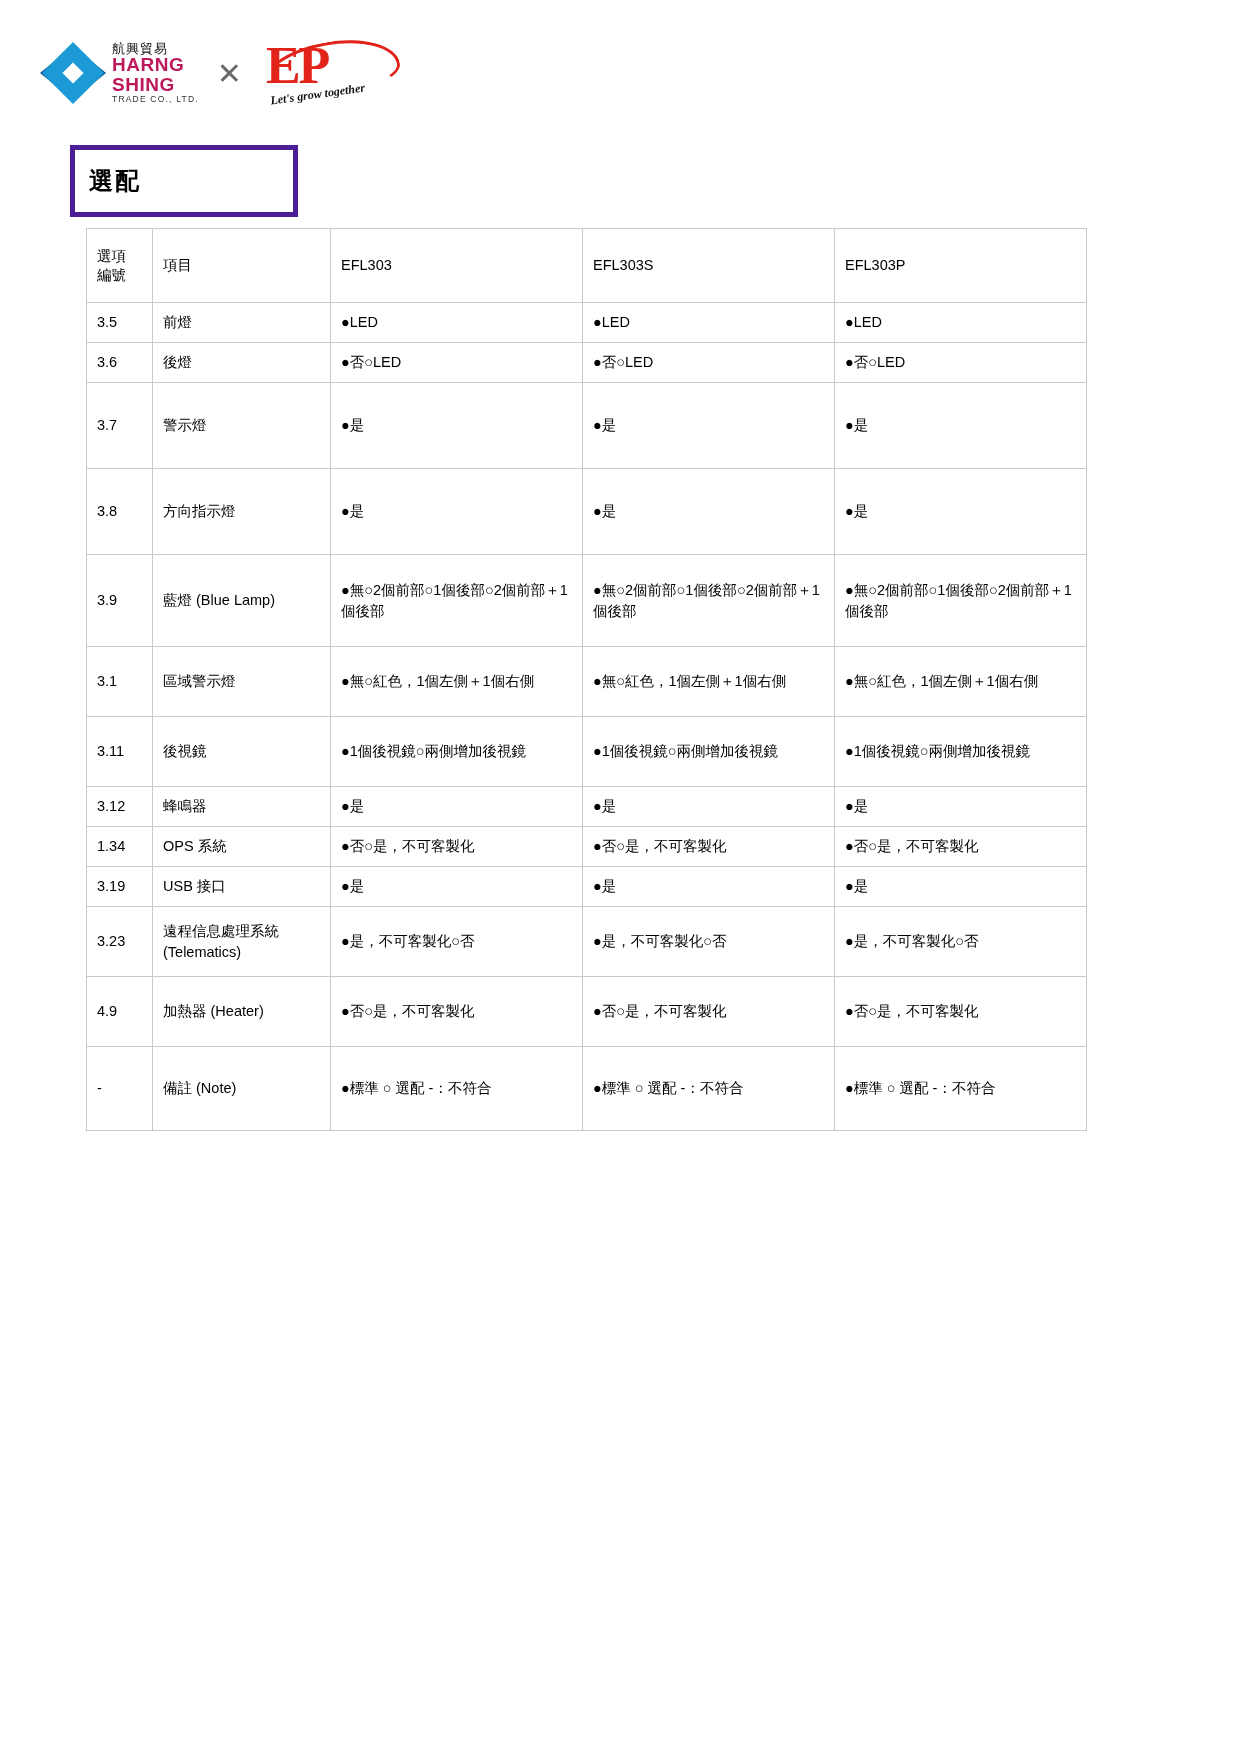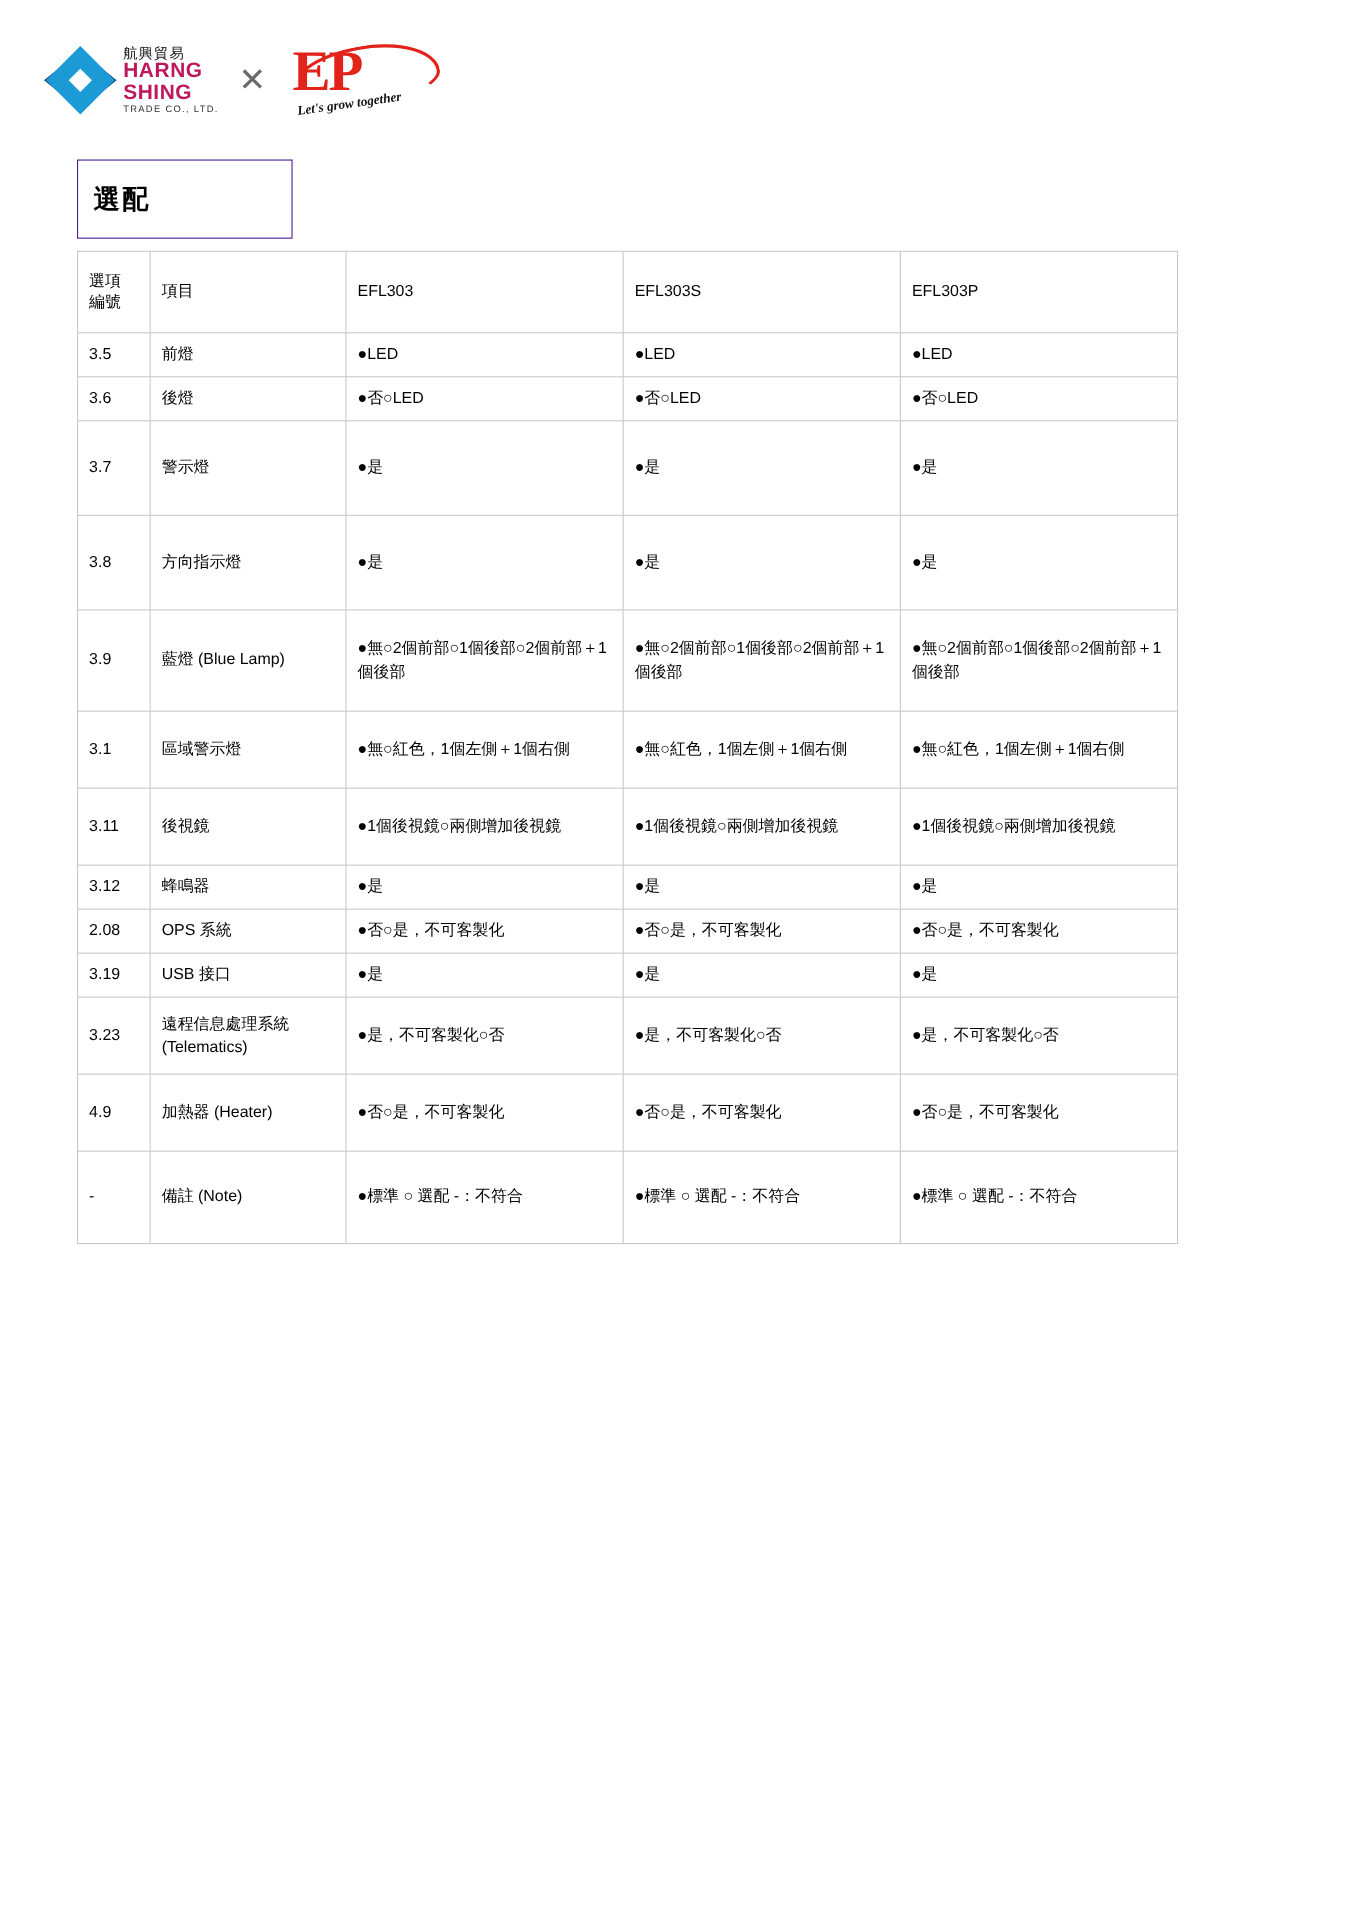--- a/index.html
+++ b/index.html
@@ -134,38 +134,38 @@
     border-left-color: transparent;
     border-bottom-color: transparent;
     transform: rotate(-10deg);
   }
 
   
   .title-box {
     position: absolute;
     top: 145px;
     left: 70px;
-    width: 196px;
+    width: 228px;
     height: 72px;
-    border: 1px solid #4c1d95;
+    border: 5px solid #4c1d95;
     display: flex;
     align-items: center;
     padding-left: 14px;
   }
   .title-box .title-text {
     font-size: 24px;
     font-weight: bold;
     letter-spacing: 2px;
   }
 
   
   .spec-table {
     position: absolute;
     top: 228px;
-    left: 70px;
+    left: 86px;
     width: 1000px;
     border-collapse: collapse;
     table-layout: fixed;
   }
   .spec-table td, .spec-table th {
     border: 1px solid #c9c9c9;
     vertical-align: middle;
     padding: 9px 10px;
     font-size: 14.5px;
     line-height: 1.45;
@@ -291,21 +291,21 @@
           <td>●1個後視鏡○兩側增加後視鏡</td>
         </tr>
         <tr class="">
           <td>3.12</td>
           <td>蜂鳴器</td>
           <td>●是</td>
           <td>●是</td>
           <td>●是</td>
         </tr>
         <tr class="">
-          <td>2.08</td>
+          <td>1.34</td>
           <td>OPS 系統</td>
           <td>●否○是，不可客製化</td>
           <td>●否○是，不可客製化</td>
           <td>●否○是，不可客製化</td>
         </tr>
         <tr class="">
           <td>3.19</td>
           <td>USB 接口</td>
           <td>●是</td>
           <td>●是</td>

